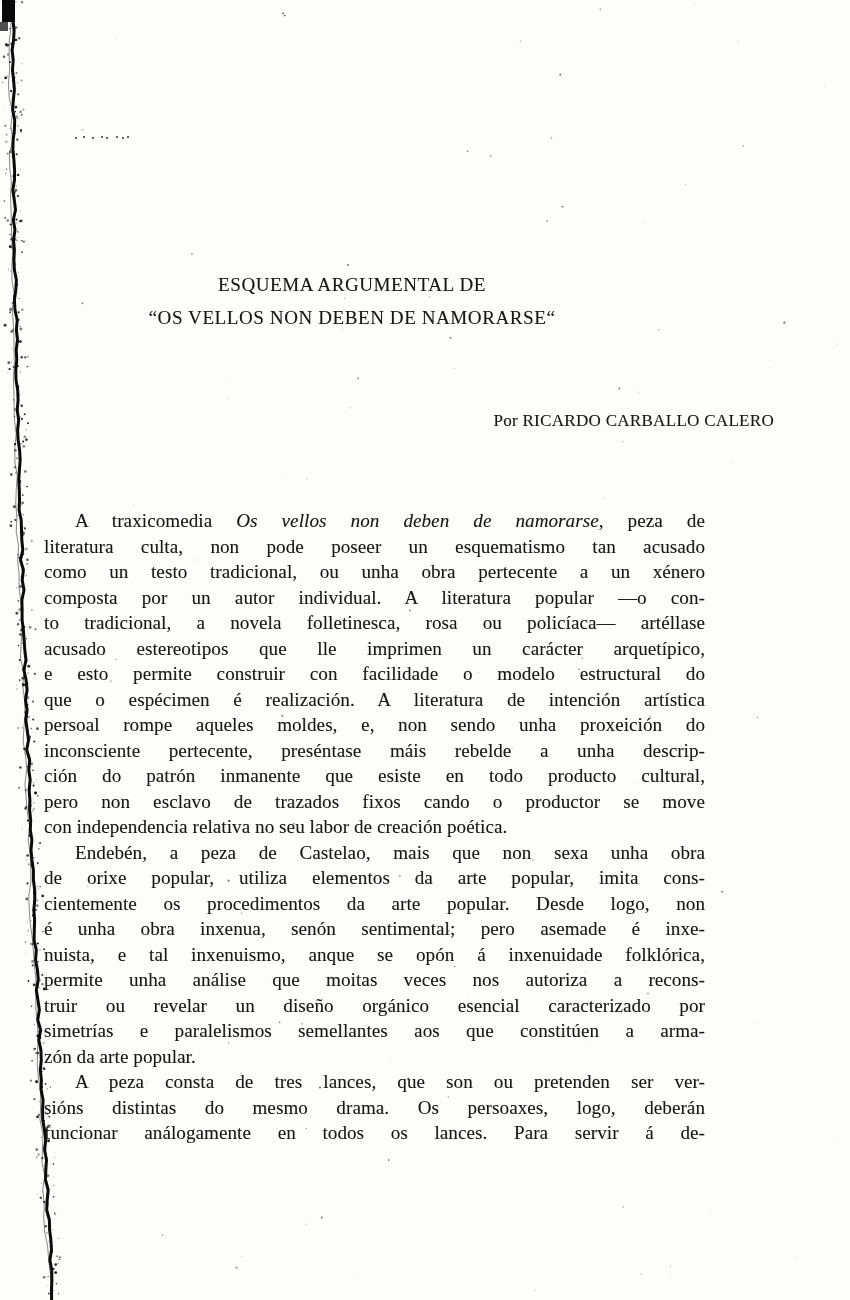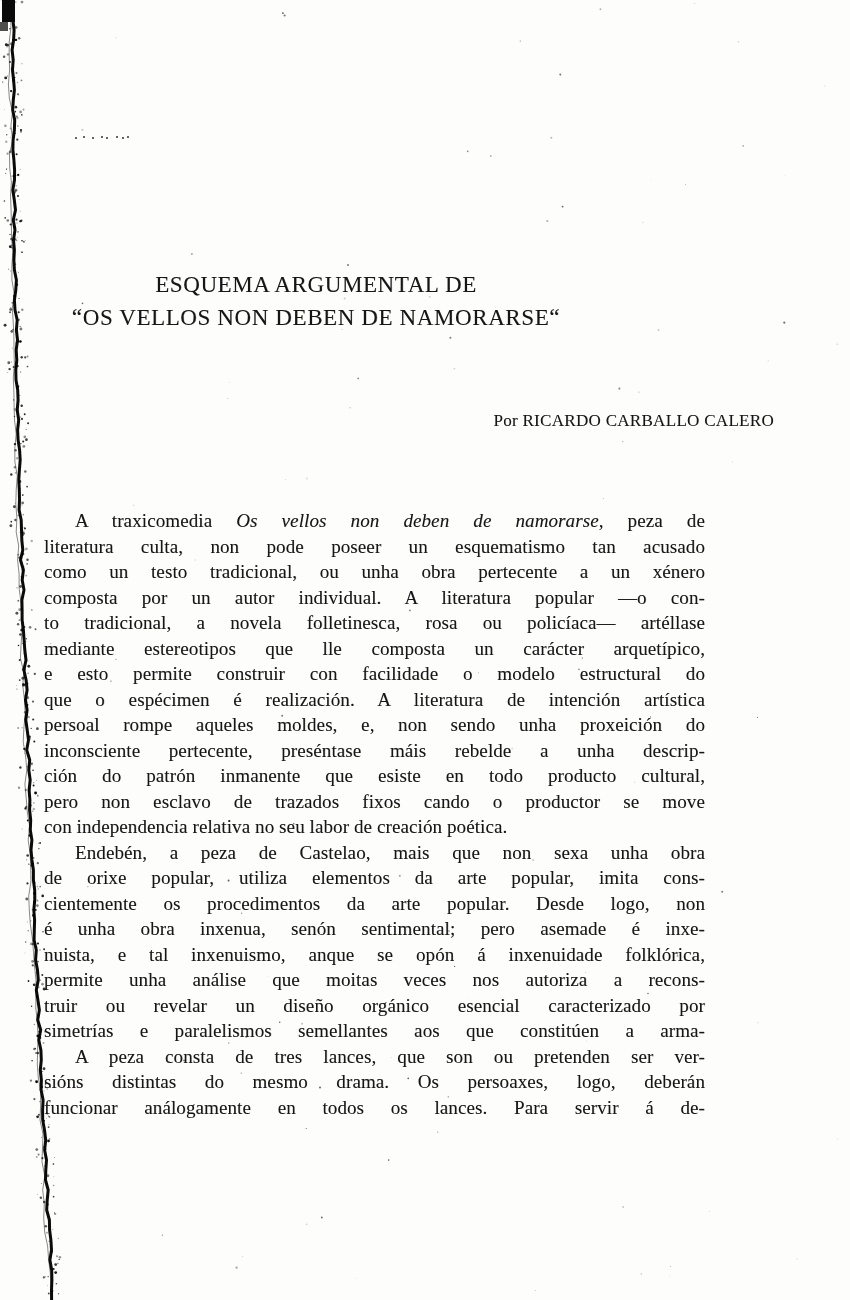--- a/index.html
+++ b/index.html
@@ -9,23 +9,24 @@
     background:#fdfdfc;
     overflow:hidden;
     font-family:"Liberation Serif","DejaVu Serif",serif;
     color:#161616;
   }
   .scan-noise{position:absolute;left:0;top:0;width:850px;height:1300px;pointer-events:none;}
   .ink{text-shadow:0.35px 0.35px 0 rgba(10,10,10,0.28);}
   .title-block{
     position:absolute;left:0;top:268px;width:632px;
     text-align:center;
-    font-size:23px;line-height:33px;
+    font-size:19px;line-height:33px;
     letter-spacing:0.6px;
     font-weight:normal;
+    padding-left:36px;
   }
   .byline{
     position:absolute;left:0;top:410px;width:774px;
     text-align:right;
     font-size:17px;line-height:22px;
     letter-spacing:0.3px;
   }
   .article-body{
     position:absolute;left:44px;top:508px;width:661px;
     font-size:19px;line-height:25.5px;
@@ -601,34 +602,35 @@
   </div>
 
   <div class="byline ink">Por RICARDO CARBALLO CALERO</div>
 
   <div class="article-body ink">
     <div class="ln indent"><span>A traxicomedia </span><i>Os vellos non deben de namorarse</i><span>, peza de</span></div>
     <div class="ln">literatura culta, non pode poseer un esquematismo tan acusado</div>
     <div class="ln">como un testo tradicional, ou unha obra pertecente a un xénero</div>
     <div class="ln">composta por un autor individual. A literatura popular —o con-</div>
     <div class="ln">to tradicional, a novela folletinesca, rosa ou policíaca— artéllase</div>
-    <div class="ln">mediante estereotipos que lle composta un carácter arquetípico,</div>
+    <div class="ln">acusado estereotipos que lle imprimen un carácter arquetípico,</div>
     <div class="ln">e esto permite construir con facilidade o modelo estructural do</div>
     <div class="ln">que o espécimen é realización. A literatura de intención artística</div>
     <div class="ln">persoal rompe aqueles moldes, e, non sendo unha proxeición do</div>
     <div class="ln">inconsciente pertecente, preséntase máis rebelde a unha descrip-</div>
     <div class="ln">ción do patrón inmanente que esiste en todo producto cultural,</div>
     <div class="ln">pero non esclavo de trazados fixos cando o productor se move</div>
     <div class="ln endp">con independencia relativa no seu labor de creación poética.</div>
     <div class="ln indent">Endebén, a peza de Castelao, mais que non sexa unha obra</div>
     <div class="ln">de orixe popular, utiliza elementos da arte popular, imita cons-</div>
     <div class="ln">cientemente os procedimentos da arte popular. Desde logo, non</div>
     <div class="ln">é unha obra inxenua, senón sentimental; pero asemade é inxe-</div>
     <div class="ln">nuista, e tal inxenuismo, anque se opón á inxenuidade folklórica,</div>
     <div class="ln">permite unha análise que moitas veces nos autoriza a recons-</div>
     <div class="ln">truir ou revelar un diseño orgánico esencial caracterizado por</div>
     <div class="ln">simetrías e paralelismos semellantes aos que constitúen a arma-</div>
+    <div class="ln endp">zón da arte popular.</div>
     <div class="ln indent">A peza consta de tres lances, que son ou pretenden ser ver-</div>
     <div class="ln">sións distintas do mesmo drama. Os persoaxes, logo, deberán</div>
     <div class="ln">funcionar análogamente en todos os lances. Para servir á de-</div>
   </div>
 
 </div>
 
 </body></html>

